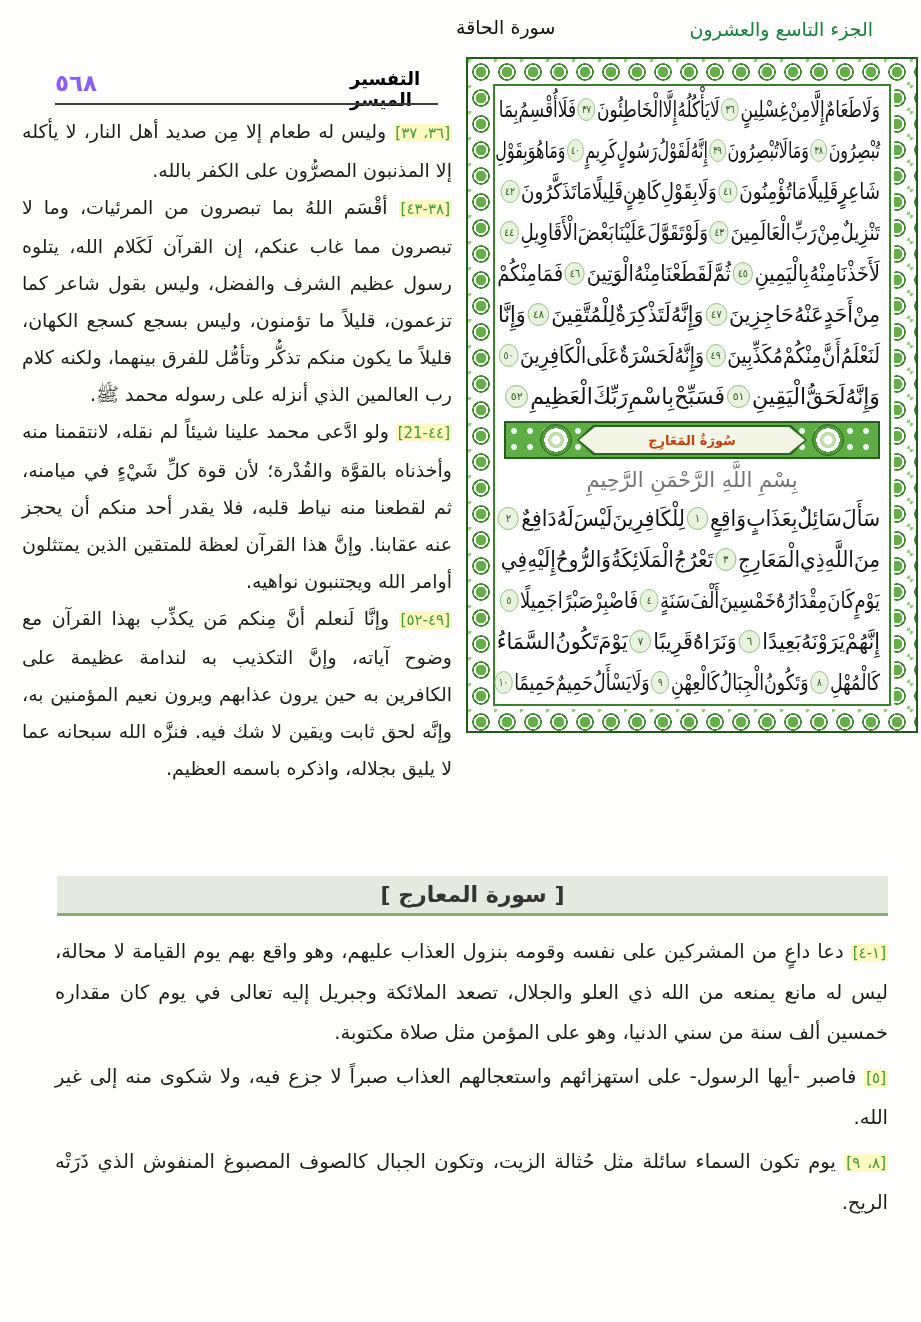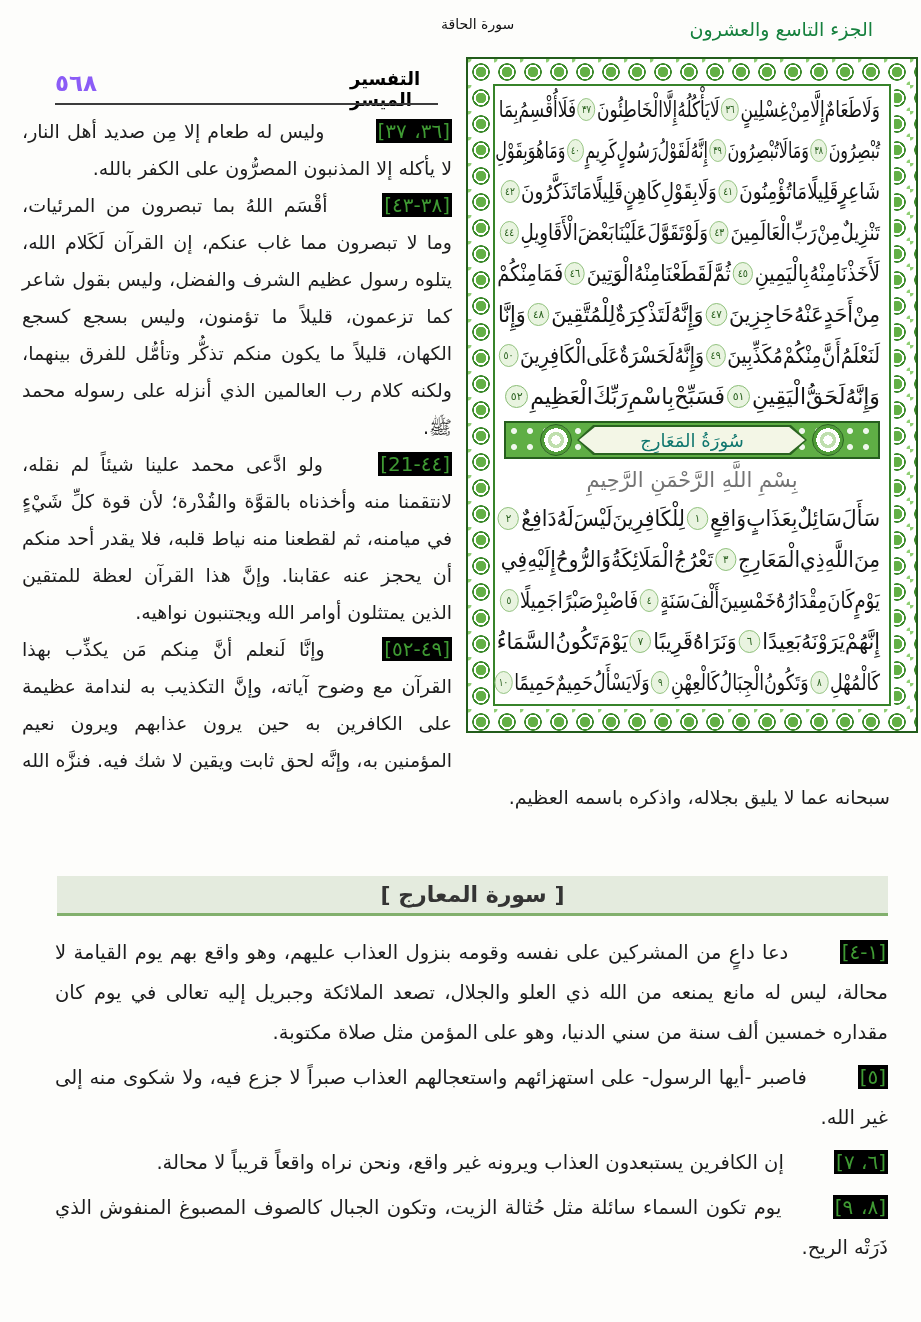--- a/index.html
+++ b/index.html
@@ -3,21 +3,21 @@
 <meta charset="utf-8">
 <style>
   html,body{margin:0;padding:0;}
   body{
     width:921px;height:1322px;position:relative;overflow:hidden;
     background:#fdfdfb;color:#1b1b1b;
     font-family:"DejaVu Sans",sans-serif;
   }
   
   .juz-header{position:absolute;top:18px;right:48px;font-size:19px;color:#15803d;}
-  .running-surah{position:absolute;top:16px;left:441px;font-size:14px;color:#111;}
+  .running-surah{position:absolute;top:16px;left:456px;font-size:19px;color:#111;}
   .book-title{position:absolute;top:68px;left:350px;width:90px;text-align:left;font-size:18px;font-weight:bold;color:#000000;}
   .page-number{position:absolute;top:70px;left:55px;font-size:23px;font-weight:bold;color:#8b5cf6;}
   .header-rule{position:absolute;top:103px;left:55px;width:383px;height:2px;background:#3c3c3c;}
   
   .flow{position:absolute;top:57px;left:0;width:921px;padding:0 31px 0 22px;box-sizing:border-box;}
   .mushaf-frame{
     float:left; 
   }
   
   .mushaf-frame{
@@ -58,28 +58,28 @@
     background:radial-gradient(circle,#ffffff 0 22%,#bfdfae 22% 38%,#ffffff 38% 55%,#4f9c38 55% 72%,#ffffff 72% 100%);
     border:1px solid #2a6320;}
   .rosette.r1{right:34px;}
   .rosette.r2{left:34px;}
   .cart-outer{position:relative;width:230px;height:30px;background:#2a6320;
     clip-path:polygon(0 50%,7% 0,93% 0,100% 50%,93% 100%,7% 100%);
     display:flex;align-items:center;justify-content:center;}
   .cart-inner{position:absolute;inset:2px;background:#f3f6e6;
     clip-path:polygon(0 50%,7% 0,93% 0,100% 50%,93% 100%,7% 100%);
     display:flex;align-items:center;justify-content:center;
-    font-size:18px;font-weight:normal;color:#0f766e;}
+    font-size:13px;font-weight:bold;color:#c2410c;}
   .basmala{height:36px;line-height:36px;text-align:center;font-size:21px;color:#737373;}
   
   .tafsir-p{
     margin:0;direction:rtl;text-align:justify;font-size:19px;line-height:37px;color:#1d1d1d;
   }
   .flow .tafsir-p:first-of-type{margin-top:56px;}
-  .vref{color:#3f9a33;background:#000000;padding:0 2px;font-size:20px;margin-left:44px;}
+  .vref{color:#3f9a33;background:#fef9c3;padding:0 2px;font-size:15px;}
   
   .section-banner{
     position:absolute;top:876px;left:57px;right:33px;height:40px;box-sizing:border-box;
     background:#e4ebde;border-bottom:3px solid #82b06d;z-index:5;
     display:flex;align-items:center;justify-content:center;
     font-size:22px;font-weight:bold;color:#343434;
   }
   
   .tafsir-bottom{position:absolute;top:932px;left:55px;right:33px;z-index:6;}
   .tafsir-bottom .tafsir-p{font-size:19.5px;line-height:40px;margin:0 0 4px 0;}
@@ -285,15 +285,14 @@
       <p class="tafsir-p"><span class="vref">[٤٤-21]</span> ولو ادَّعى محمد علينا شيئاً لم نقله، لانتقمنا منه وأخذناه بالقوَّة والقُدْرة؛ لأن قوة كلِّ شَيْءٍ في ميامنه، ثم لقطعنا منه نياط قلبه، فلا يقدر أحد منكم أن يحجز عنه عقابنا. وإنَّ هذا القرآن لعظة للمتقين الذين يمتثلون أوامر الله ويجتنبون نواهيه.</p>
       <p class="tafsir-p"><span class="vref">[٤٩-٥٢]</span> وإنَّا لَنعلم أنَّ مِنكم مَن يكذِّب بهذا القرآن مع وضوح آياته، وإنَّ التكذيب به لندامة عظيمة على الكافرين به حين يرون عذابهم ويرون نعيم المؤمنين به، وإنَّه لحق ثابت ويقين لا شك فيه. فنزَّه الله سبحانه عما لا يليق بجلاله، واذكره باسمه العظيم.</p>
     </div>
 </div>
 
 <div class="section-banner">[  سورة المعارج  ]</div>
 
 <div class="tafsir-bottom" id="tafsir-bottom">
     <p class="tafsir-p"><span class="vref">[١-٤]</span> دعا داعٍ من المشركين على نفسه وقومه بنزول العذاب عليهم، وهو واقع بهم يوم القيامة لا محالة، ليس له مانع يمنعه من الله ذي العلو والجلال، تصعد الملائكة وجبريل إليه تعالى في يوم كان مقداره خمسين ألف سنة من سني الدنيا، وهو على المؤمن مثل صلاة مكتوبة.</p>
     <p class="tafsir-p"><span class="vref">[٥]</span> فاصبر -أيها الرسول- على استهزائهم واستعجالهم العذاب صبراً لا جزع فيه، ولا شكوى منه إلى غير الله.</p>
-    <p class="tafsir-p"><span class="vref">[٦، ٧]</span> إن الكافرين يستبعدون العذاب ويرونه غير واقع، ونحن نراه واقعاً قريباً لا محالة.</p>
     <p class="tafsir-p"><span class="vref">[٨، ٩]</span> يوم تكون السماء سائلة مثل حُثالة الزيت، وتكون الجبال كالصوف المصبوغ المنفوش الذي ذَرَتْه الريح.</p>
   </div>
 
 </body></html>

